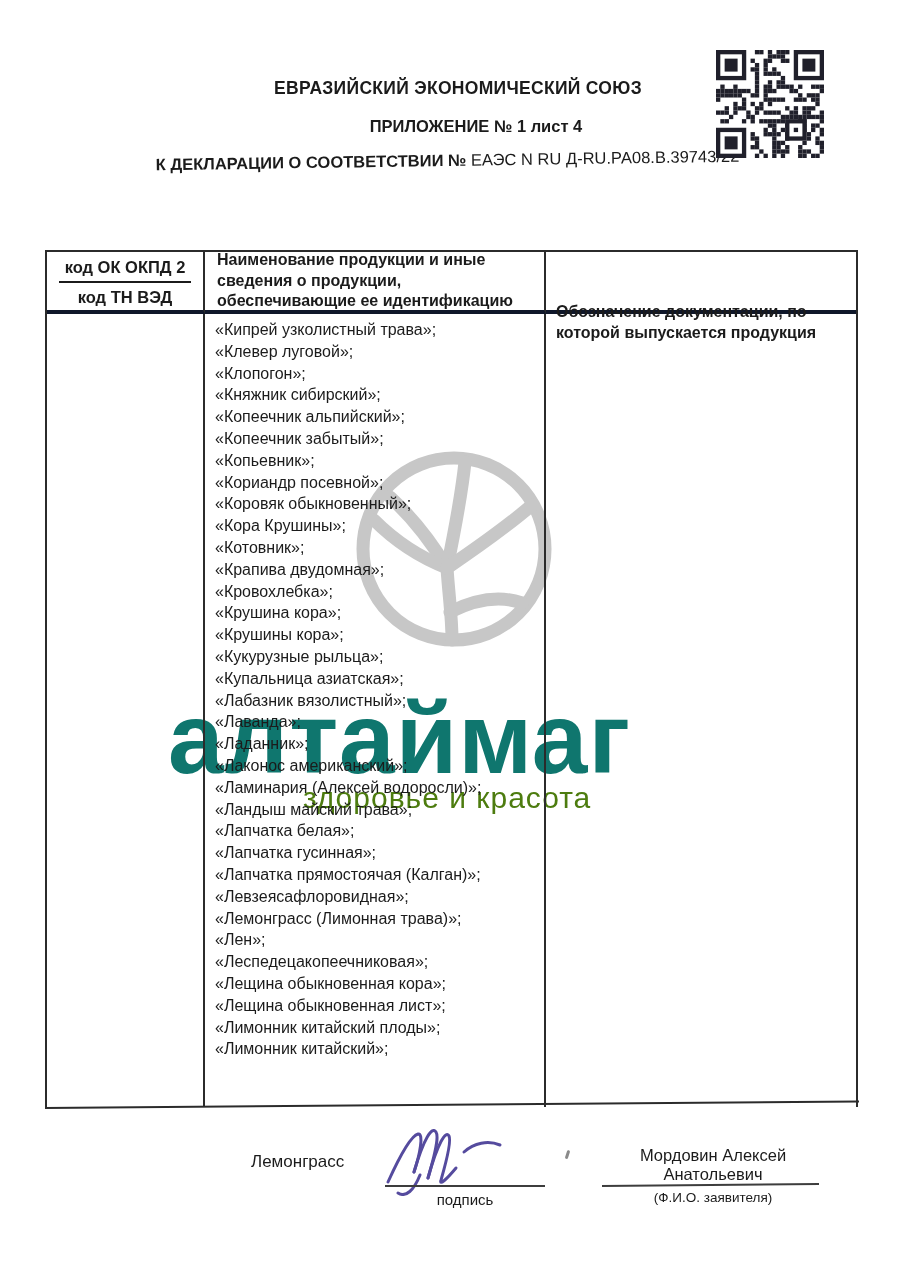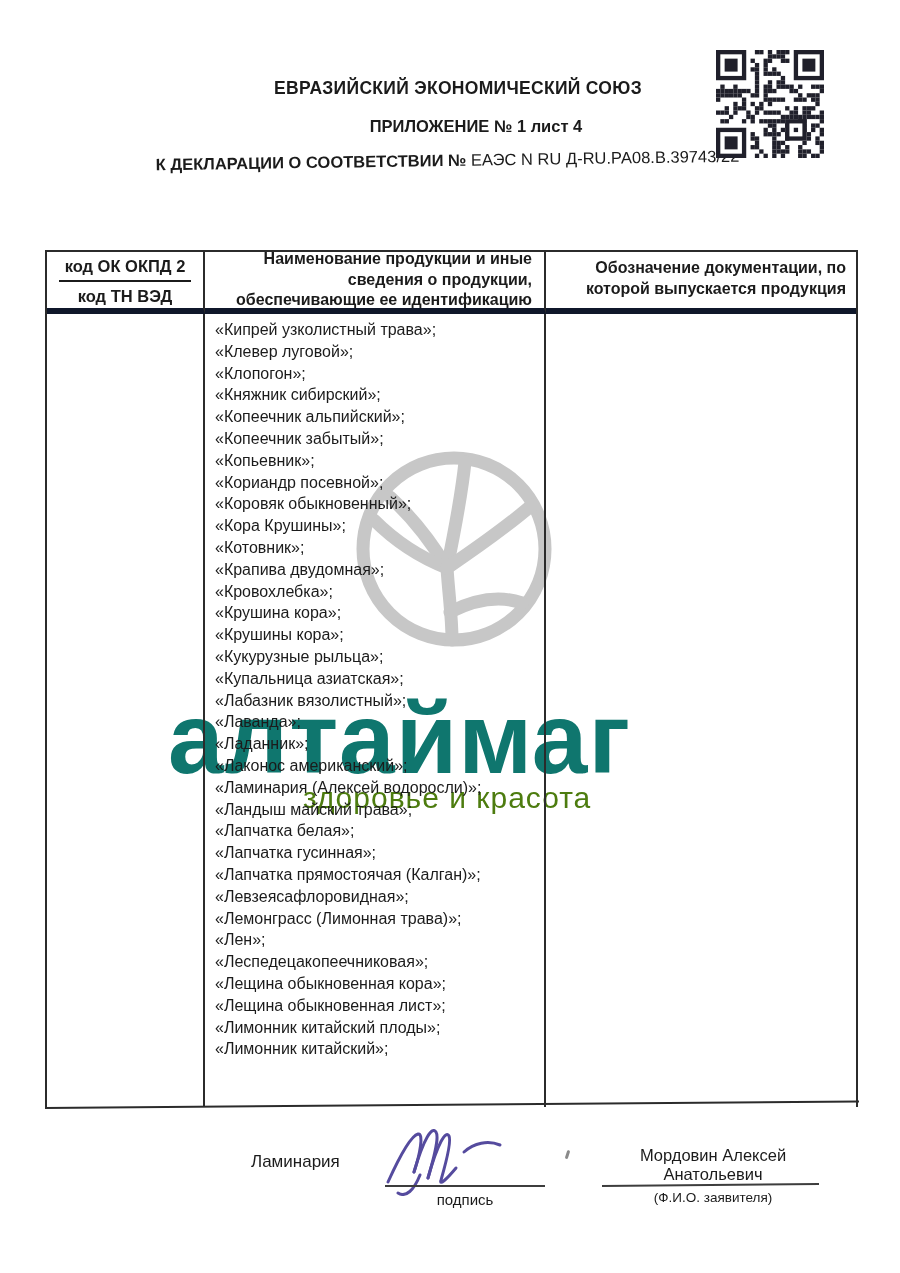--- a/index.html
+++ b/index.html
@@ -37,26 +37,26 @@
   }
   .h3 .b{font-weight:bold;}
   .qr{position:absolute;left:716px;top:50px;width:108px;height:108px;}
   
   .tbl{
     position:absolute;left:45px;top:250px;width:813px;height:857px;
     border:2px solid #2b2b2b;border-bottom:none;box-sizing:border-box;
     display:grid;grid-template-columns:158px 341px 1fr;grid-template-rows:62px 1fr;
   }
   .cell{box-sizing:border-box;}
-  .hc{border-bottom:6px solid #0f172a;font-weight:bold;text-align:right;}
+  .hc{border-bottom:4px solid #0f172a;font-weight:bold;text-align:left;}
   .vline{border-right:2px solid #2b2b2b;}
   .hc1{display:flex;flex-direction:column;justify-content:center;align-items:center;font-size:16.5px;padding-top:2px;}
   .code-div{width:132px;height:0;border-bottom:2px solid #1b1b1b;margin:4px 0 5px 0;}
   .hc2{font-size:16px;line-height:20.5px;display:flex;align-items:center;justify-content:center;padding:2px 12px;}
-  .hc3{font-size:16px;line-height:21px;padding:5px 10px 0 10px;}
+  .hc3{font-size:16px;line-height:21px;padding:5px 10px 0 10px;margin-top:44px;}
   .bc2{
     font-size:16px;line-height:21.8px;
     padding:5px 6px 0 10px;overflow:hidden;
   }
   .tbl-bottom{
     position:absolute;left:45px;top:1107px;width:814px;height:2.2px;background:#2b2b2b;
     transform:rotate(-0.45deg);transform-origin:0 50%;
   }
   
   .applicant{position:absolute;left:251px;top:1152px;font-size:17px;}
@@ -367,21 +367,21 @@
             <div>«Лещина обыкновенная кора»;</div>
             <div>«Лещина обыкновенная лист»;</div>
             <div>«Лимонник китайский плоды»;</div>
             <div>«Лимонник китайский»;</div>
           </div>
       </div>
       <div class="cell"></div>
     </div>
     <div class="tbl-bottom"></div>
 
-    <div class="applicant">Ламинария</div>
+    <div class="applicant">Лемонграсс</div>
 
     <svg class="sig-svg" viewBox="0 0 200 84" aria-hidden="true">
       <g fill="none" stroke="#473c96" stroke-width="3" stroke-linecap="round" stroke-linejoin="round" opacity="0.92">
         <path d="M20,64 C30,42 42,18 50,16 C56,15 52,36 46,54"></path>
         <path d="M46,54 C56,20 64,8 68,14 C72,20 64,46 60,60"></path>
         <path d="M60,60 C70,24 78,12 81,18 C84,24 77,48 73,62 C71,68 78,62 88,50"></path>
         <path d="M96,34 C106,25 120,22 132,27"></path>
         <path d="M52,57 C46,72 38,80 30,75"></path>
       </g>
     </svg>

